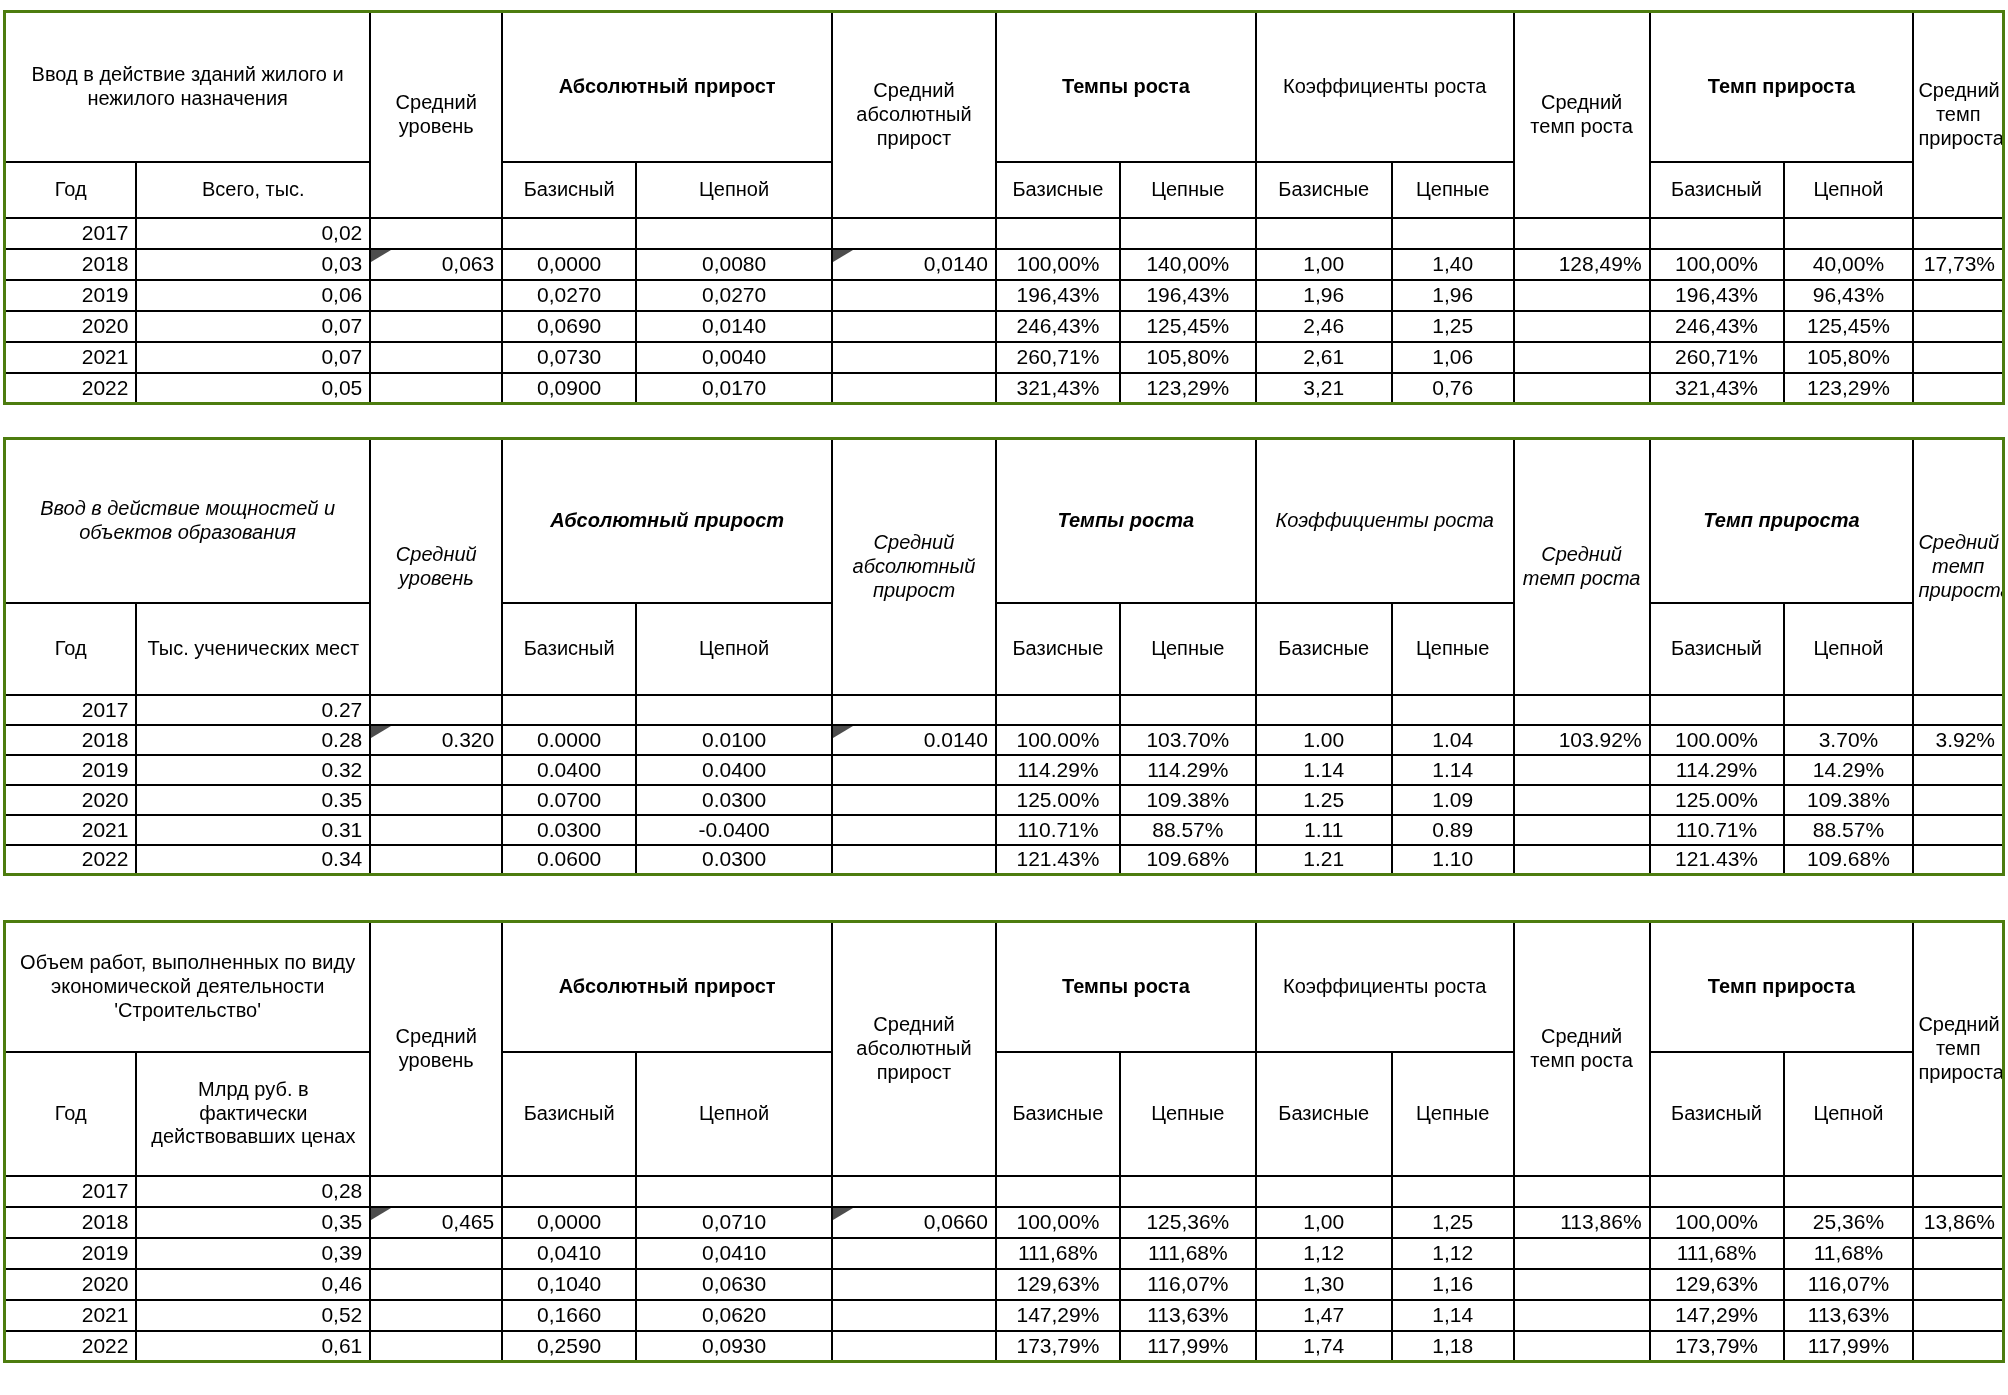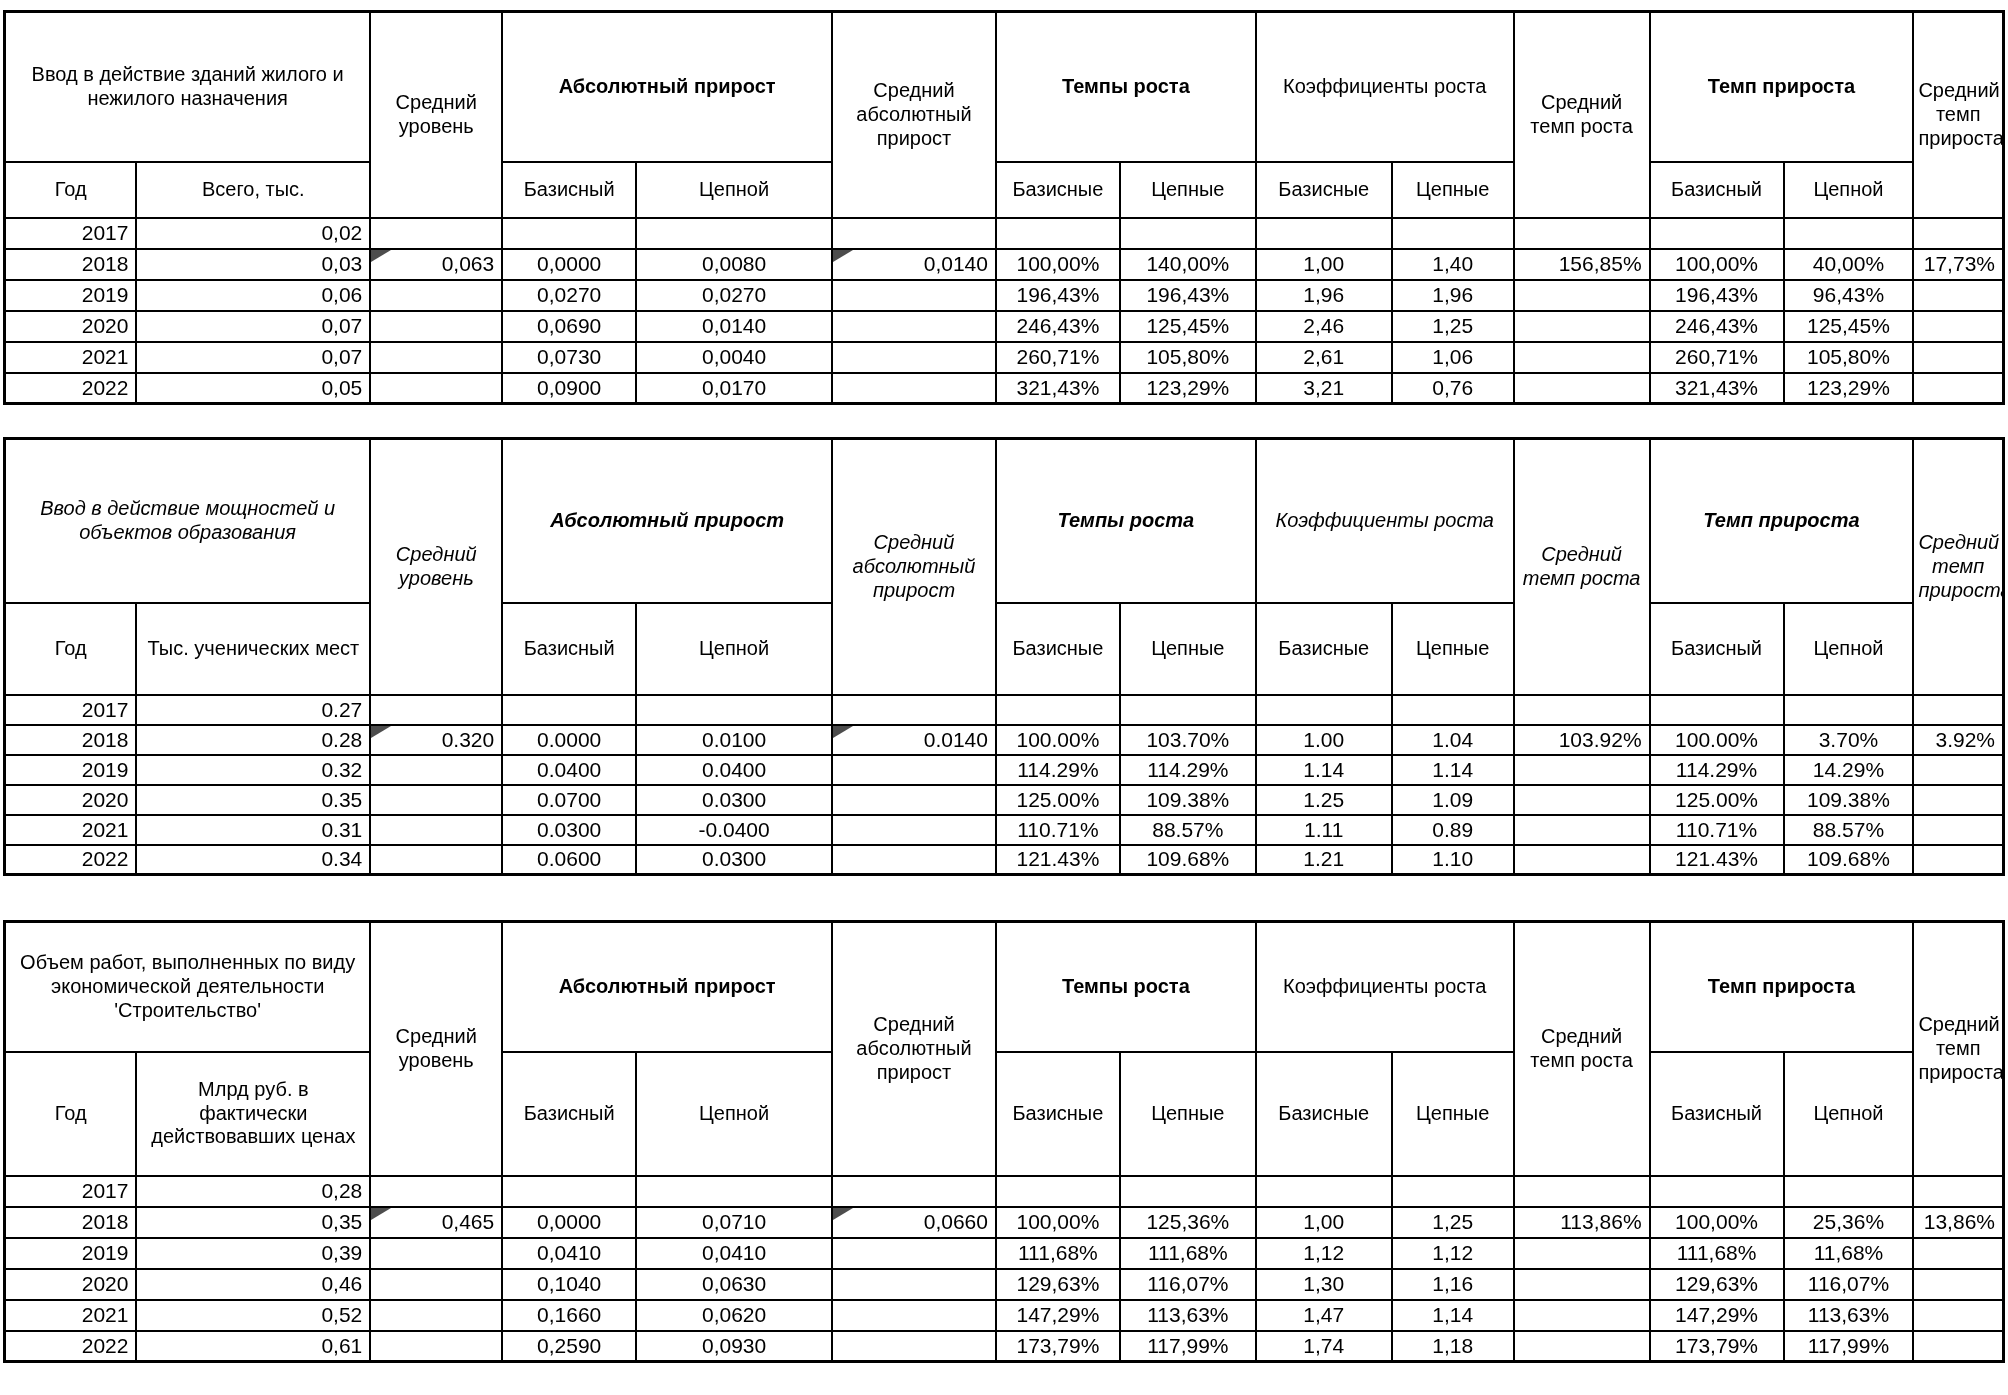--- a/index.html
+++ b/index.html
@@ -10,21 +10,21 @@
     width: 2008px;
     padding: 10px 3px 6px 3px;
     box-sizing: border-box;
     font-family: "Liberation Sans", sans-serif;
     color: #000000;
   }
   table {
     border-collapse: collapse;
     table-layout: fixed;
     width: 100%;
-    border: 3px solid #000000;
+    border: 3px solid #4d7c0f;
     background: #ffffff;
   }
   th, td {
     border: 2px solid #000000;
     color: #000000;
     overflow: hidden;
     padding: 1px 4px;
     vertical-align: middle;
   }
   th {
@@ -129,21 +129,21 @@
         <td class="al-right">2018</td>
         <td class="al-right">0,03</td>
         <td class="al-right flag">0,063</td>
         <td class="al-center">0,0000</td>
         <td class="al-center">0,0080</td>
         <td class="al-right flag">0,0140</td>
         <td class="al-center">100,00%</td>
         <td class="al-center">140,00%</td>
         <td class="al-center">1,00</td>
         <td class="al-center">1,40</td>
-        <td class="al-right">156,85%</td>
+        <td class="al-right">128,49%</td>
         <td class="al-center">100,00%</td>
         <td class="al-center">40,00%</td>
         <td class="al-right">17,73%</td>
       </tr>
       <tr>
         <td class="al-right">2019</td>
         <td class="al-right">0,06</td>
         <td class="al-right"></td>
         <td class="al-center">0,0270</td>
         <td class="al-center">0,0270</td>

